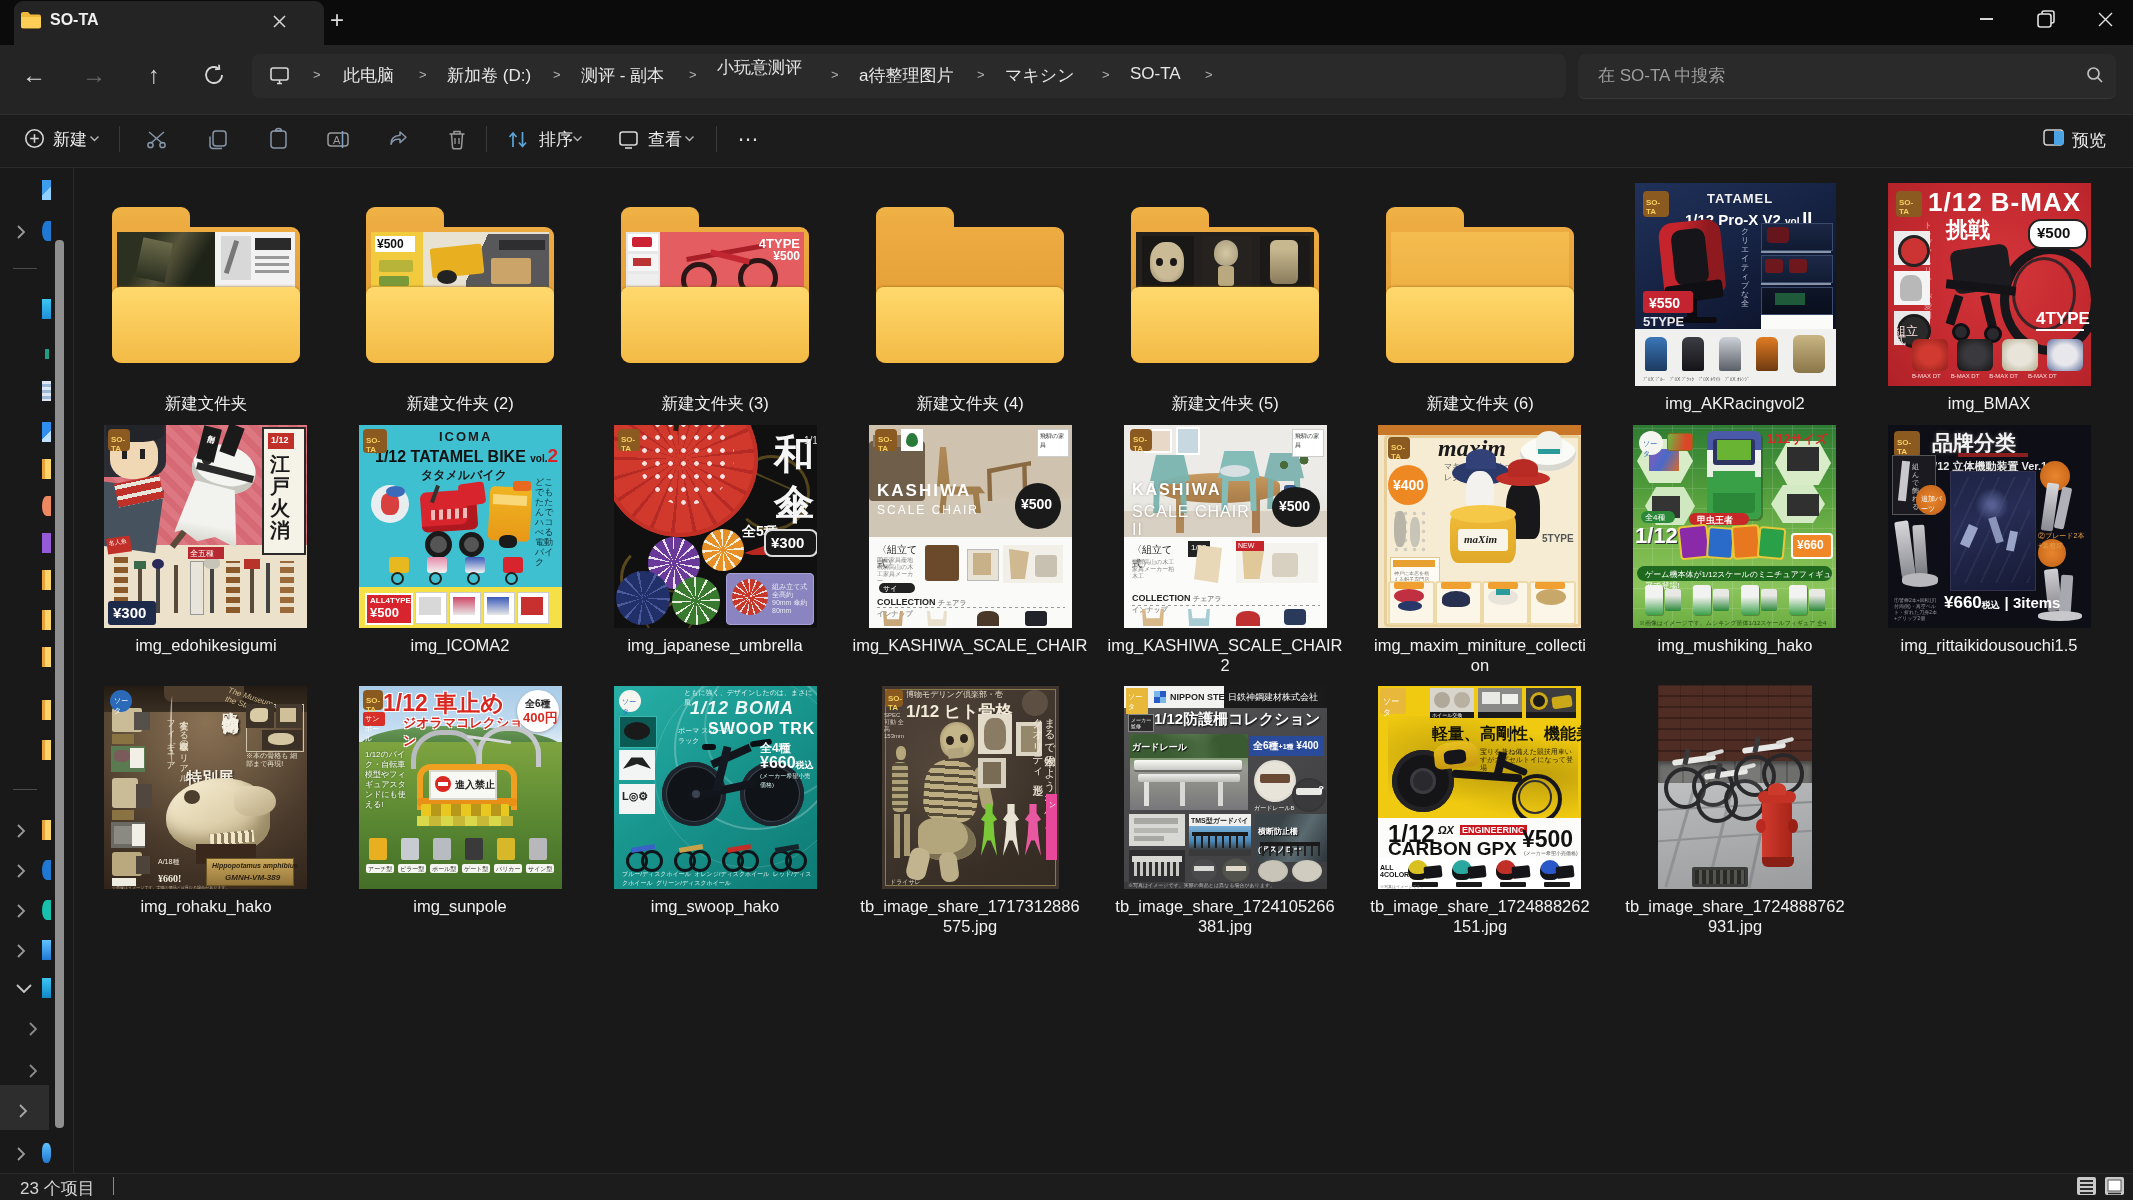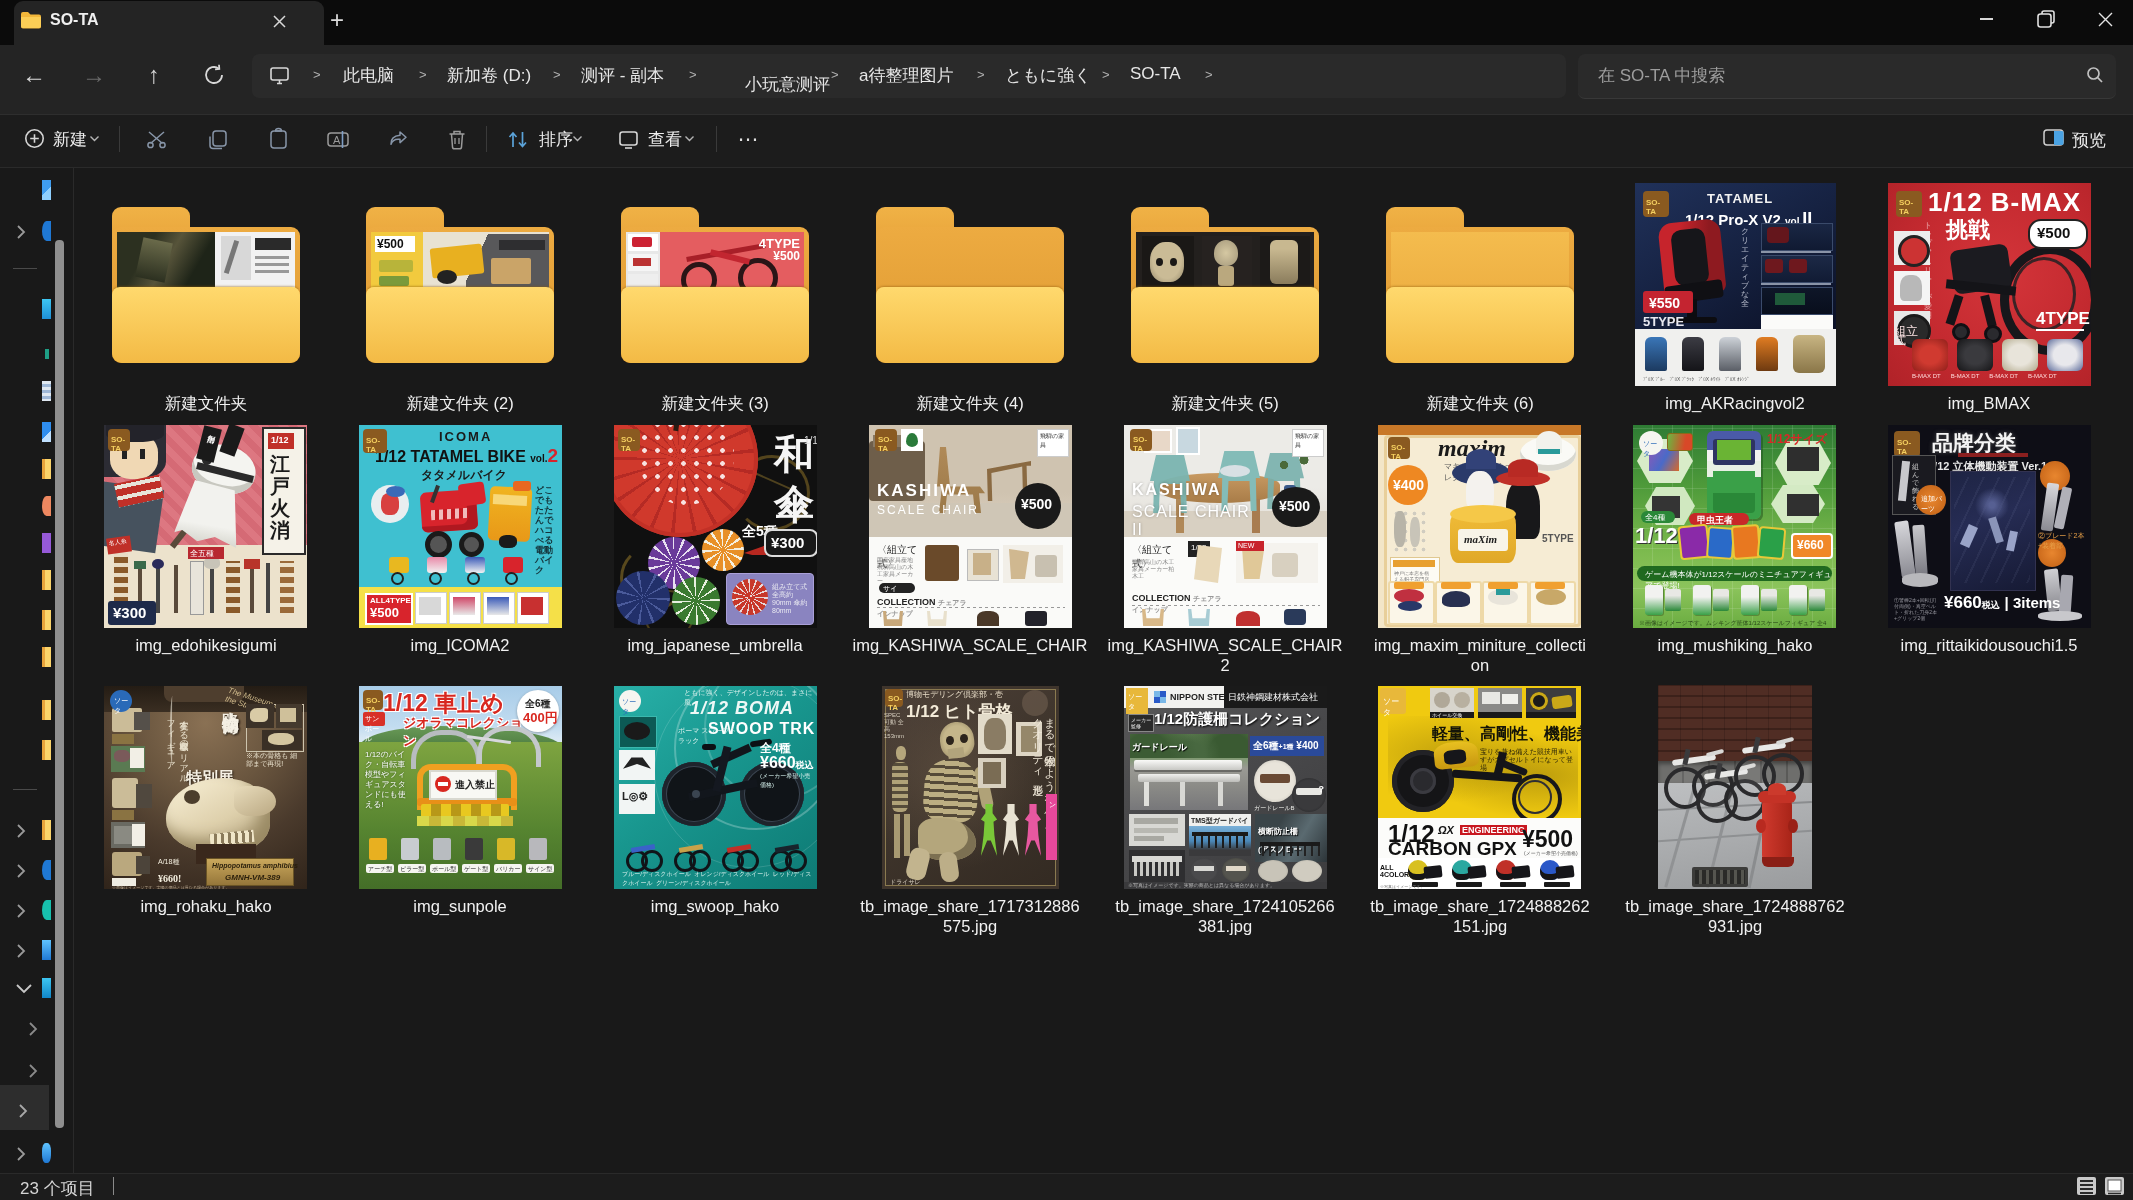--- a/index.html
+++ b/index.html
@@ -58,23 +58,23 @@
   <div class="a" style="left:252px;top:54px;width:1314px;height:44px;background:#2a2a2a;border-radius:7px;"></div>
   <div class="a" style="left:1578px;top:54px;width:538px;height:44px;background:#2a2a2a;border-radius:7px;border-bottom:1px solid #383838;"></div>
 
   <svg class="a" style="left:269px;top:65px" width="21" height="21" viewBox="0 0 21 21">
     <rect x="2" y="3" width="17" height="12" rx="2" fill="none" stroke="#d8d8d8" stroke-width="1.6"></rect>
     <path d="M8 18.5 h5 M10.5 15 v3" stroke="#d8d8d8" stroke-width="1.6"></path>
   </svg>
   <div class="a crumbtxt" style="left:343px;top:64px;">此电脑</div>
   <div class="a crumbtxt" style="left:447px;top:64px;">新加卷 (D:)</div>
   <div class="a crumbtxt" style="left:581px;top:64px;">测评 - 副本</div>
-  <div class="a crumbtxt" style="left:717px;top:73px;margin-left:28px;">小玩意测评</div>
+  <div class="a crumbtxt" style="left:717px;top:56px;">小玩意测评</div>
   <div class="a crumbtxt" style="left:859px;top:64px;">a待整理图片</div>
-  <div class="a crumbtxt" style="left:1005px;top:64px;">ともに強く</div>
+  <div class="a crumbtxt" style="left:1005px;top:64px;">マキシン</div>
   <div class="a crumbtxt" style="left:1130px;top:64px;">SO-TA</div>
   <div class="a sep" style="left:313px;top:67px;">&gt;</div>
   <div class="a sep" style="left:419px;top:67px;">&gt;</div>
   <div class="a sep" style="left:553px;top:67px;">&gt;</div>
   <div class="a sep" style="left:689px;top:67px;">&gt;</div>
   <div class="a sep" style="left:831px;top:67px;">&gt;</div>
   <div class="a sep" style="left:977px;top:67px;">&gt;</div>
   <div class="a sep" style="left:1102px;top:67px;">&gt;</div>
   <div class="a sep" style="left:1205px;top:67px;">&gt;</div>
 
@@ -450,21 +450,21 @@
         <div class="a" style="left:62px;top:66px;width:56px;height:40px;background:#d8242c;border-radius:6px;transform:rotate(-4deg);box-shadow:inset -10px -6px 0 #b01820;"></div>
         <div class="a" style="left:100px;top:58px;width:26px;height:22px;background:#d8242c;border-radius:4px;transform:rotate(-8deg);"></div>
         <div class="a" style="left:74px;top:60px;width:4px;height:18px;background:#333;transform:rotate(20deg);"></div>
         <div class="a" style="left:66px;top:106px;width:17px;height:17px;border:5px solid #1a1a1a;border-radius:50%;background:#555;"></div>
         <div class="a" style="left:100px;top:107px;width:15px;height:15px;border:5px solid #1a1a1a;border-radius:50%;background:#555;"></div>
         <div class="a" style="left:72px;top:84px;width:38px;height:10px;background:repeating-linear-gradient(90deg,#f5d5d5 0 4px,#c01820 4px 8px);transform:rotate(-4deg);opacity:.85;"></div>
         <div class="a" style="left:130px;top:62px;width:42px;height:54px;background:linear-gradient(#f0b420,#e89818);border-radius:5px;transform:rotate(3deg);"></div>
         <div class="a" style="left:134px;top:70px;width:34px;height:10px;background:#f8d879;transform:rotate(3deg);"></div>
         <div class="a" style="left:140px;top:110px;width:18px;height:13px;background:#1a1a1a;border-radius:40%;"></div>
         <div class="a" style="left:154px;top:56px;width:18px;height:10px;background:#e86820;border-radius:3px;"></div>
-        <div class="a" style="left:176px;top:60px;width:22px;height:90px;color:#14333a;font-size:9px;line-height:10px;font-weight:bold;">どこでもたたんでハコべる電動バイク</div>
+        <div class="a" style="left:176px;top:52px;width:22px;height:90px;color:#14333a;font-size:9px;line-height:10px;font-weight:normal;">どこでもたたんでハコべる電動バイク</div>
         <div class="a" style="left:30px;top:132px;width:20px;height:16px;background:#e8b820;border-radius:3px;"></div>
         <div class="a" style="left:32px;top:147px;width:9px;height:9px;border:2px solid #222;border-radius:50%;"></div>
         <div class="a" style="left:68px;top:132px;width:20px;height:16px;background:linear-gradient(#e88aa8,#f2f2f2);border-radius:3px;"></div>
         <div class="a" style="left:70px;top:147px;width:9px;height:9px;border:2px solid #222;border-radius:50%;"></div>
         <div class="a" style="left:106px;top:132px;width:20px;height:16px;background:linear-gradient(#3a5ab8,#f2f2f2);border-radius:3px;"></div>
         <div class="a" style="left:108px;top:147px;width:9px;height:9px;border:2px solid #222;border-radius:50%;"></div>
         <div class="a" style="left:144px;top:132px;width:20px;height:16px;background:#d8242c;border-radius:3px;"></div>
         <div class="a" style="left:146px;top:147px;width:9px;height:9px;border:2px solid #222;border-radius:50%;"></div>
         <div class="a" style="left:0;top:162px;width:203px;height:41px;background:#f5e048;"></div>
         <div class="a" style="left:6px;top:168px;width:44px;height:28px;background:#d8242c;border:2px solid #fff;">

